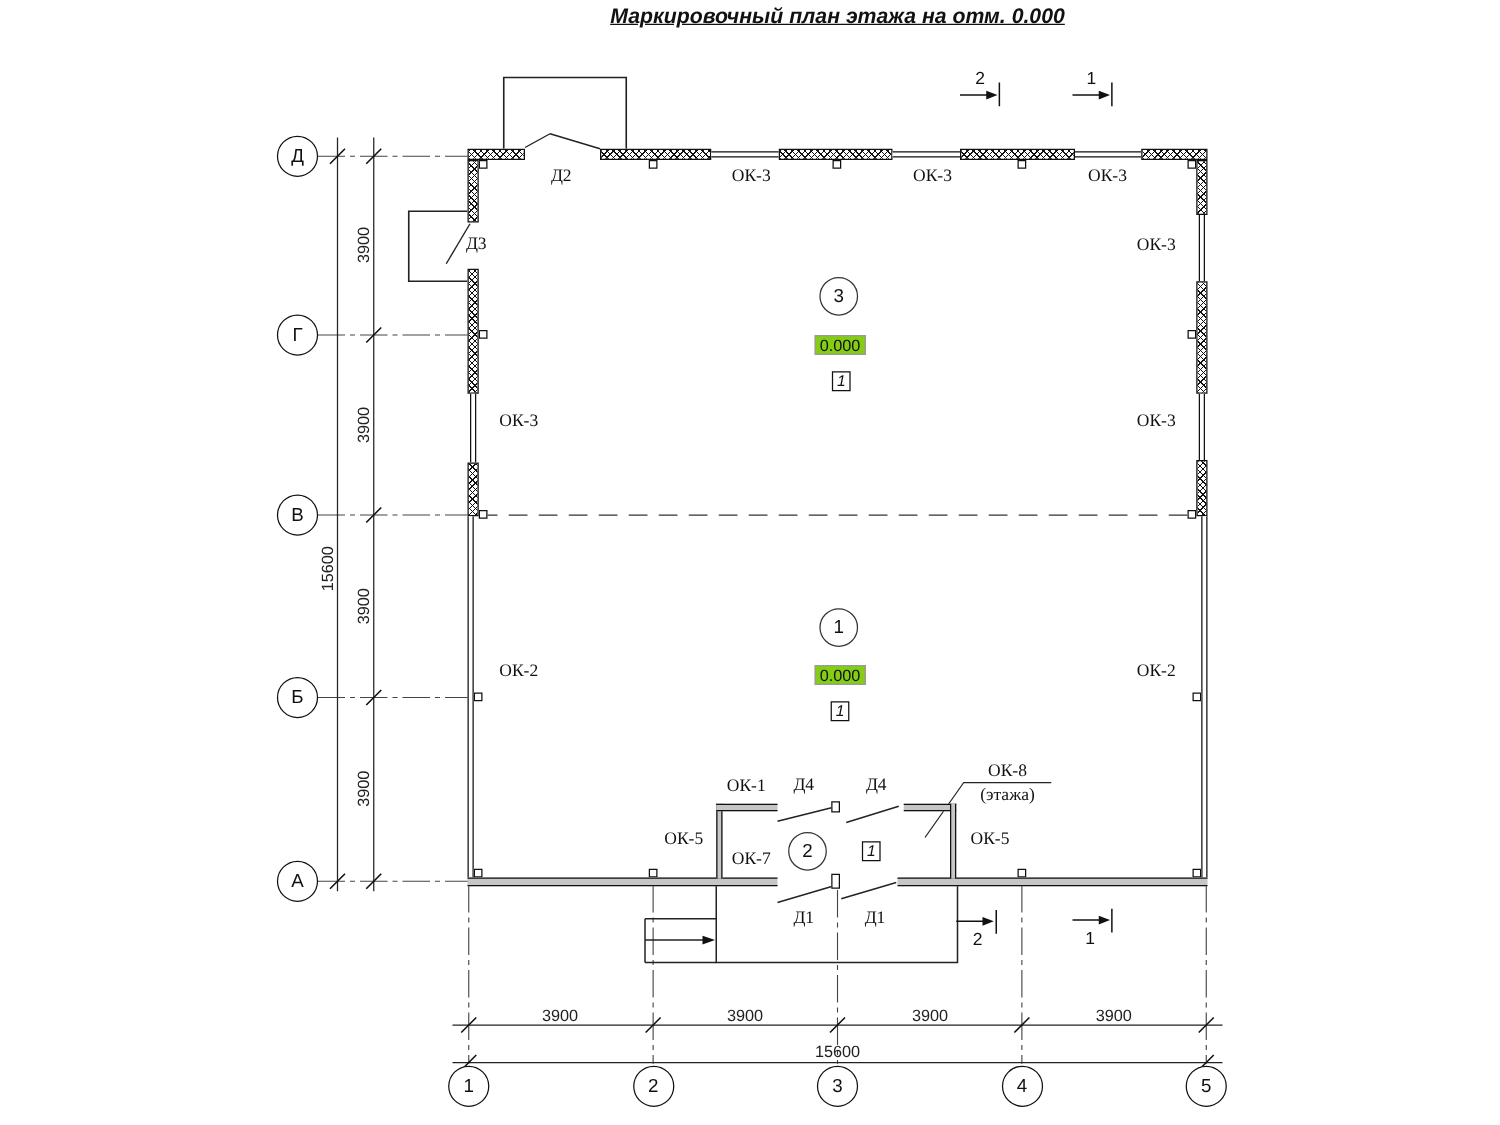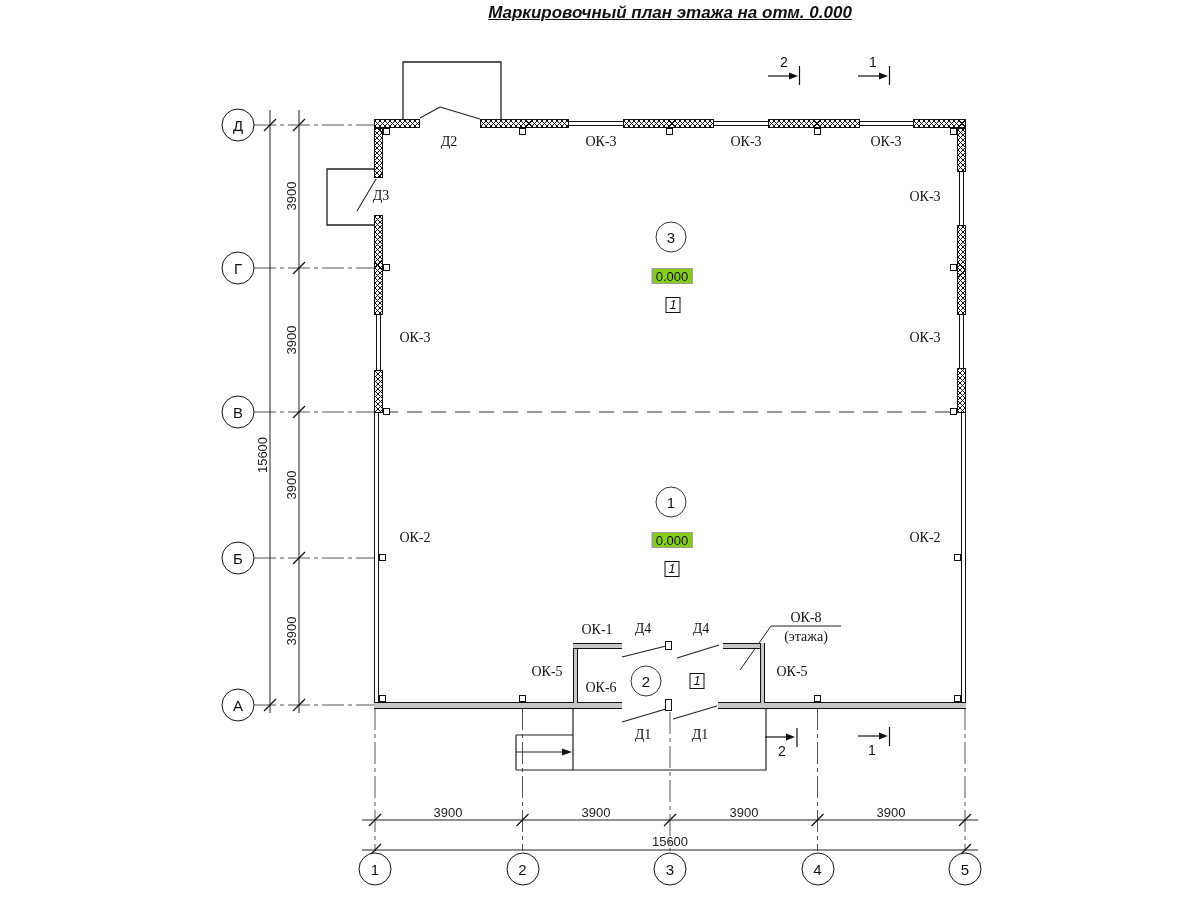--- a/index.html
+++ b/index.html
@@ -205,21 +205,21 @@
   <div class="abs lbl" style="left:746px;top:142px">ОК-3</div>
   <div class="abs lbl" style="left:886px;top:142px">ОК-3</div>
   <div class="abs lbl" style="left:925px;top:197px">ОК-3</div>
   <div class="abs lbl" style="left:415px;top:338px">ОК-3</div>
   <div class="abs lbl" style="left:925px;top:338px">ОК-3</div>
   <div class="abs lbl" style="left:415px;top:538px">ОК-2</div>
   <div class="abs lbl" style="left:925px;top:538px">ОК-2</div>
   <div class="abs lbl" style="left:597px;top:630px">ОК-1</div>
   <div class="abs lbl" style="left:547px;top:672px">ОК-5</div>
   <div class="abs lbl" style="left:792px;top:672px">ОК-5</div>
-  <div class="abs lbl" style="left:601px;top:688px">ОК-6</div>
+  <div class="abs lbl" style="left:601px;top:688px">ОК-7</div>
   <div class="abs lbl" style="left:806px;top:618px">ОК-8</div>
   <div class="abs lbl" style="left:806px;top:637px">(этажа)</div>
 
   <div class="abs lbl" style="left:449px;top:142px">Д2</div>
   <div class="abs lbl" style="left:381px;top:196px">Д3</div>
   <div class="abs lbl" style="left:643px;top:629px">Д4</div>
   <div class="abs lbl" style="left:701px;top:629px">Д4</div>
   <div class="abs lbl" style="left:643px;top:735px">Д1</div>
   <div class="abs lbl" style="left:700px;top:735px">Д1</div>
 

